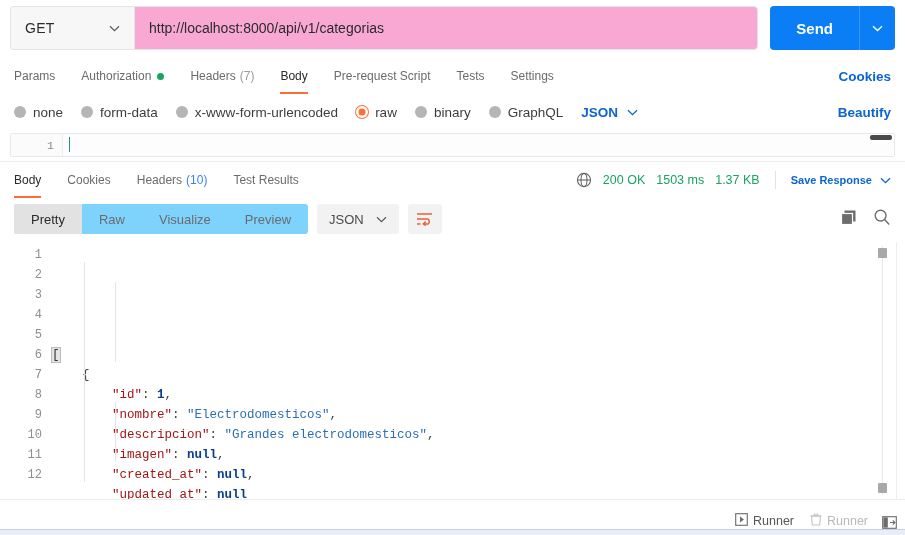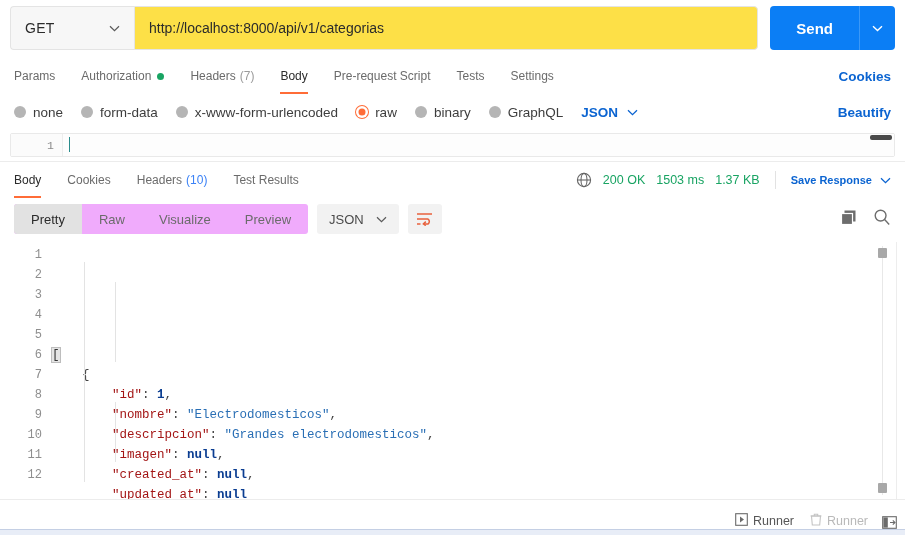--- a/index.html
+++ b/index.html
@@ -15,21 +15,21 @@
   
   .urlbar { display: flex; align-items: center; padding: 6px 10px 8px 10px; gap: 0; }
   .method-box {
     width: 124px; height: 44px; background: #f7f7f7;
     border: 1px solid #e4e4e4; border-right: none;
     border-radius: 4px 0 0 4px;
     display: flex; align-items: center; justify-content: space-between;
     padding: 0 14px; font-size: 14px; color: #2b2b2b; letter-spacing: .3px;
   }
   .url-input {
-    flex: 1; height: 44px; background: #fde047;
+    flex: 1; height: 44px; background: #f9a8d4;
     border: 1px solid #e4e4e4; border-left: 1px solid #e4e4e4;
     border-radius: 0 4px 4px 0;
     display: flex; align-items: center; padding: 0 14px;
     font-size: 14px; color: #2b2b2b;
   }
   .send-wrap { margin-left: 12px; display: flex; height: 44px; border-radius: 4px; overflow: hidden; }
   .send-btn {
     background: #0b7ef5; color: #ffffff; font-weight: bold; font-size: 15px;
     display: flex; align-items: center; padding: 0 26px; border: none; cursor: pointer;
     font-family: inherit;
@@ -88,21 +88,21 @@
   .resp-tabs { display: flex; align-items: center; padding: 0 14px; height: 36px; }
   .green-count { color: #3b82f6; margin-left: 4px; }
   .status-group { display: flex; align-items: center; gap: 11px; font-size: 12.5px; }
   .stat-green { color: #19a463; font-weight: normal; }
   .globe { display: flex; align-items: center; }
   .vdiv { width: 1px; height: 18px; background: #e2e2e2; margin: 0 4px; }
   .save-resp { color: #0b64d1; font-size: 11px; font-weight: bold; display: flex; align-items: center; cursor: pointer; }
 
   
   .view-row { display: flex; align-items: center; padding: 4px 14px 6px 14px; height: 44px; }
-  .seg { display: flex; background: #f0abfc; border-radius: 3px; overflow: hidden; height: 30px; }
+  .seg { display: flex; background: #7dd3fc; border-radius: 3px; overflow: hidden; height: 30px; }
   .seg-item {
     padding: 0 17px; height: 30px; display: flex; align-items: center;
     font-size: 13px; color: #6b6b6b; cursor: pointer; white-space: nowrap;
   }
   .seg-item.active { background: #e2e2e2; color: #2b2b2b; }
   .dropdown-pill {
     margin-left: 9px; height: 30px; background: #f2f2f2; border-radius: 3px;
     display: flex; align-items: center; padding: 0 12px; gap: 12px;
     font-size: 13px; color: #4a4a4a; cursor: pointer;
   }

